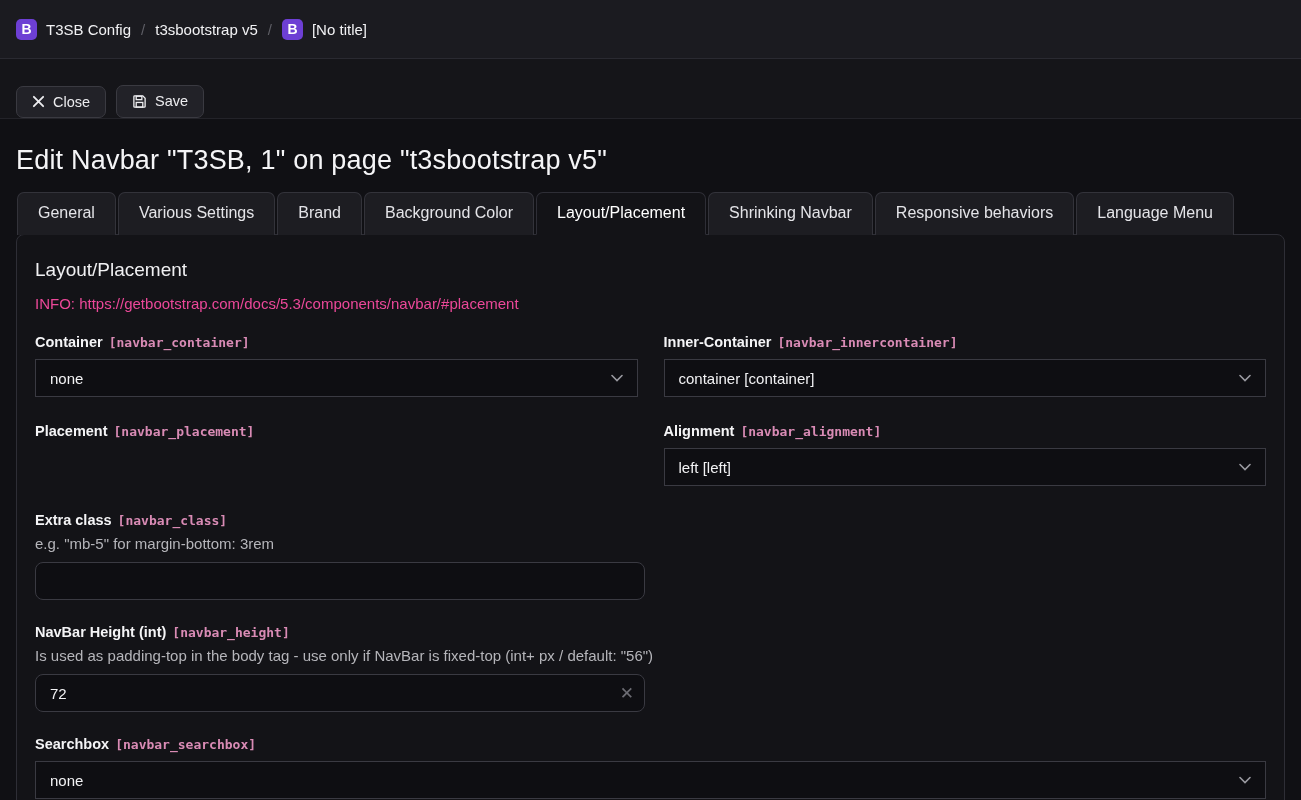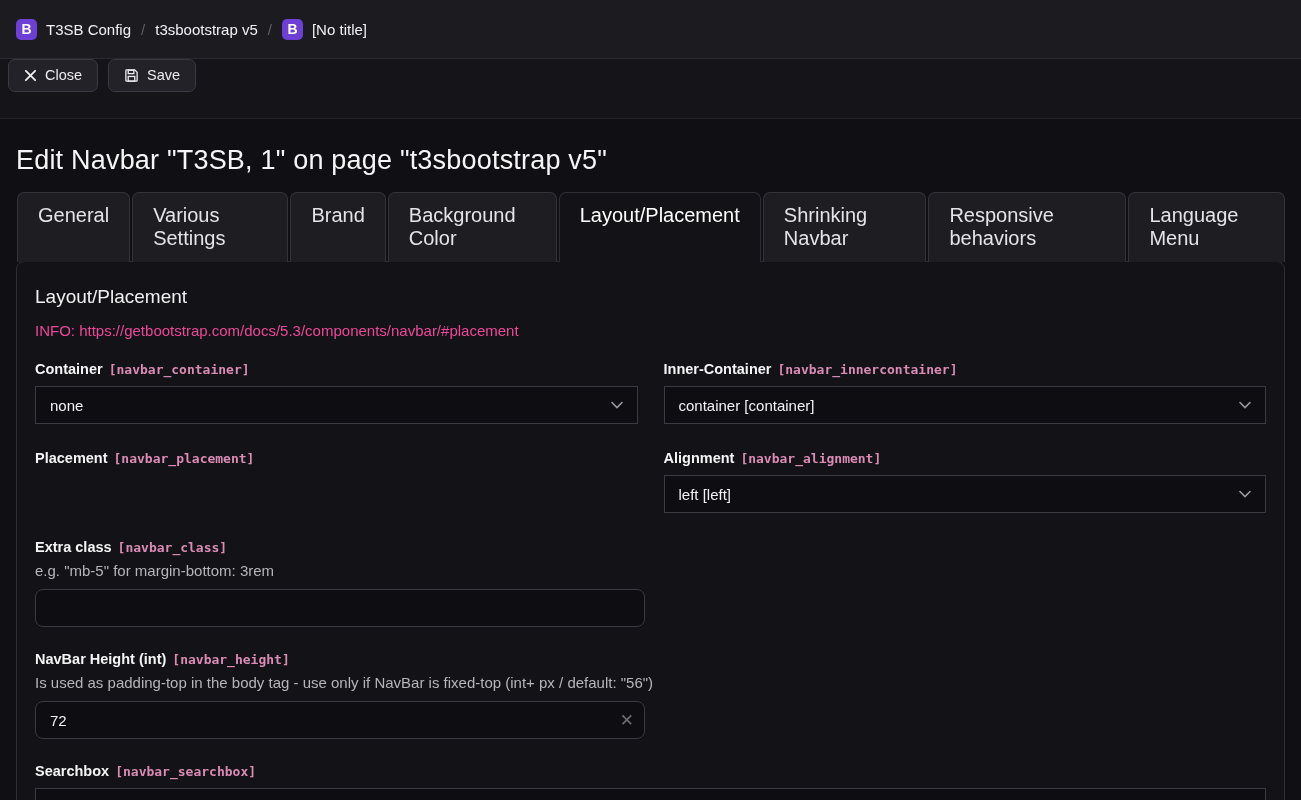--- a/index.html
+++ b/index.html
@@ -25,22 +25,22 @@
     background:#6d3fd4; color:#fff;
     display:inline-flex; align-items:center; justify-content:center;
     font-weight:bold; font-size:14px; flex:0 0 auto;
   }
   .crumb-sep { color:#5f5f66; padding:0 1px; }
 
   
   .docheader {
     height:60px; background:#151519;
     border-bottom:1px solid #232329;
-    display:flex; align-items:flex-start;
-    padding:0 8px; gap:10px;
+    display:flex; align-items:flex-end;
+    padding:0 16px; gap:10px;
   }
   .btn {
     display:inline-flex; align-items:center; gap:8px;
     background:#222228; border:1px solid #3a3a41;
     color:#ececef; border-radius:7px;
     font-size:14.5px; font-family:inherit;
     padding:8px 15px; cursor:pointer; line-height:1;
   }
   .btn svg { display:block; }
 
@@ -50,21 +50,21 @@
     font-size:27px; font-weight:500; color:#f5f5f7;
     margin:26px 0 16px 0; letter-spacing:.2px;
   }
 
   
   .tabs { display:flex; gap:2px; position:relative; z-index:2; margin-left:1px; }
   .tab {
     background:#1d1d22; border:1px solid #33333a; border-bottom:none;
     border-radius:7px 7px 0 0;
     padding:11px 20px 12px 20px;
-    font-size:20px; color:#e4e4e8;
+    font-size:16px; color:#e4e4e8;
     cursor:pointer; margin-bottom:-1px;
   }
   .tab.active {
     background:#131317; color:#ffffff;
     border:1px solid #2e2e36; border-bottom:1px solid #131317;
   }
 
   
   .panel {
     position:relative; z-index:1;

